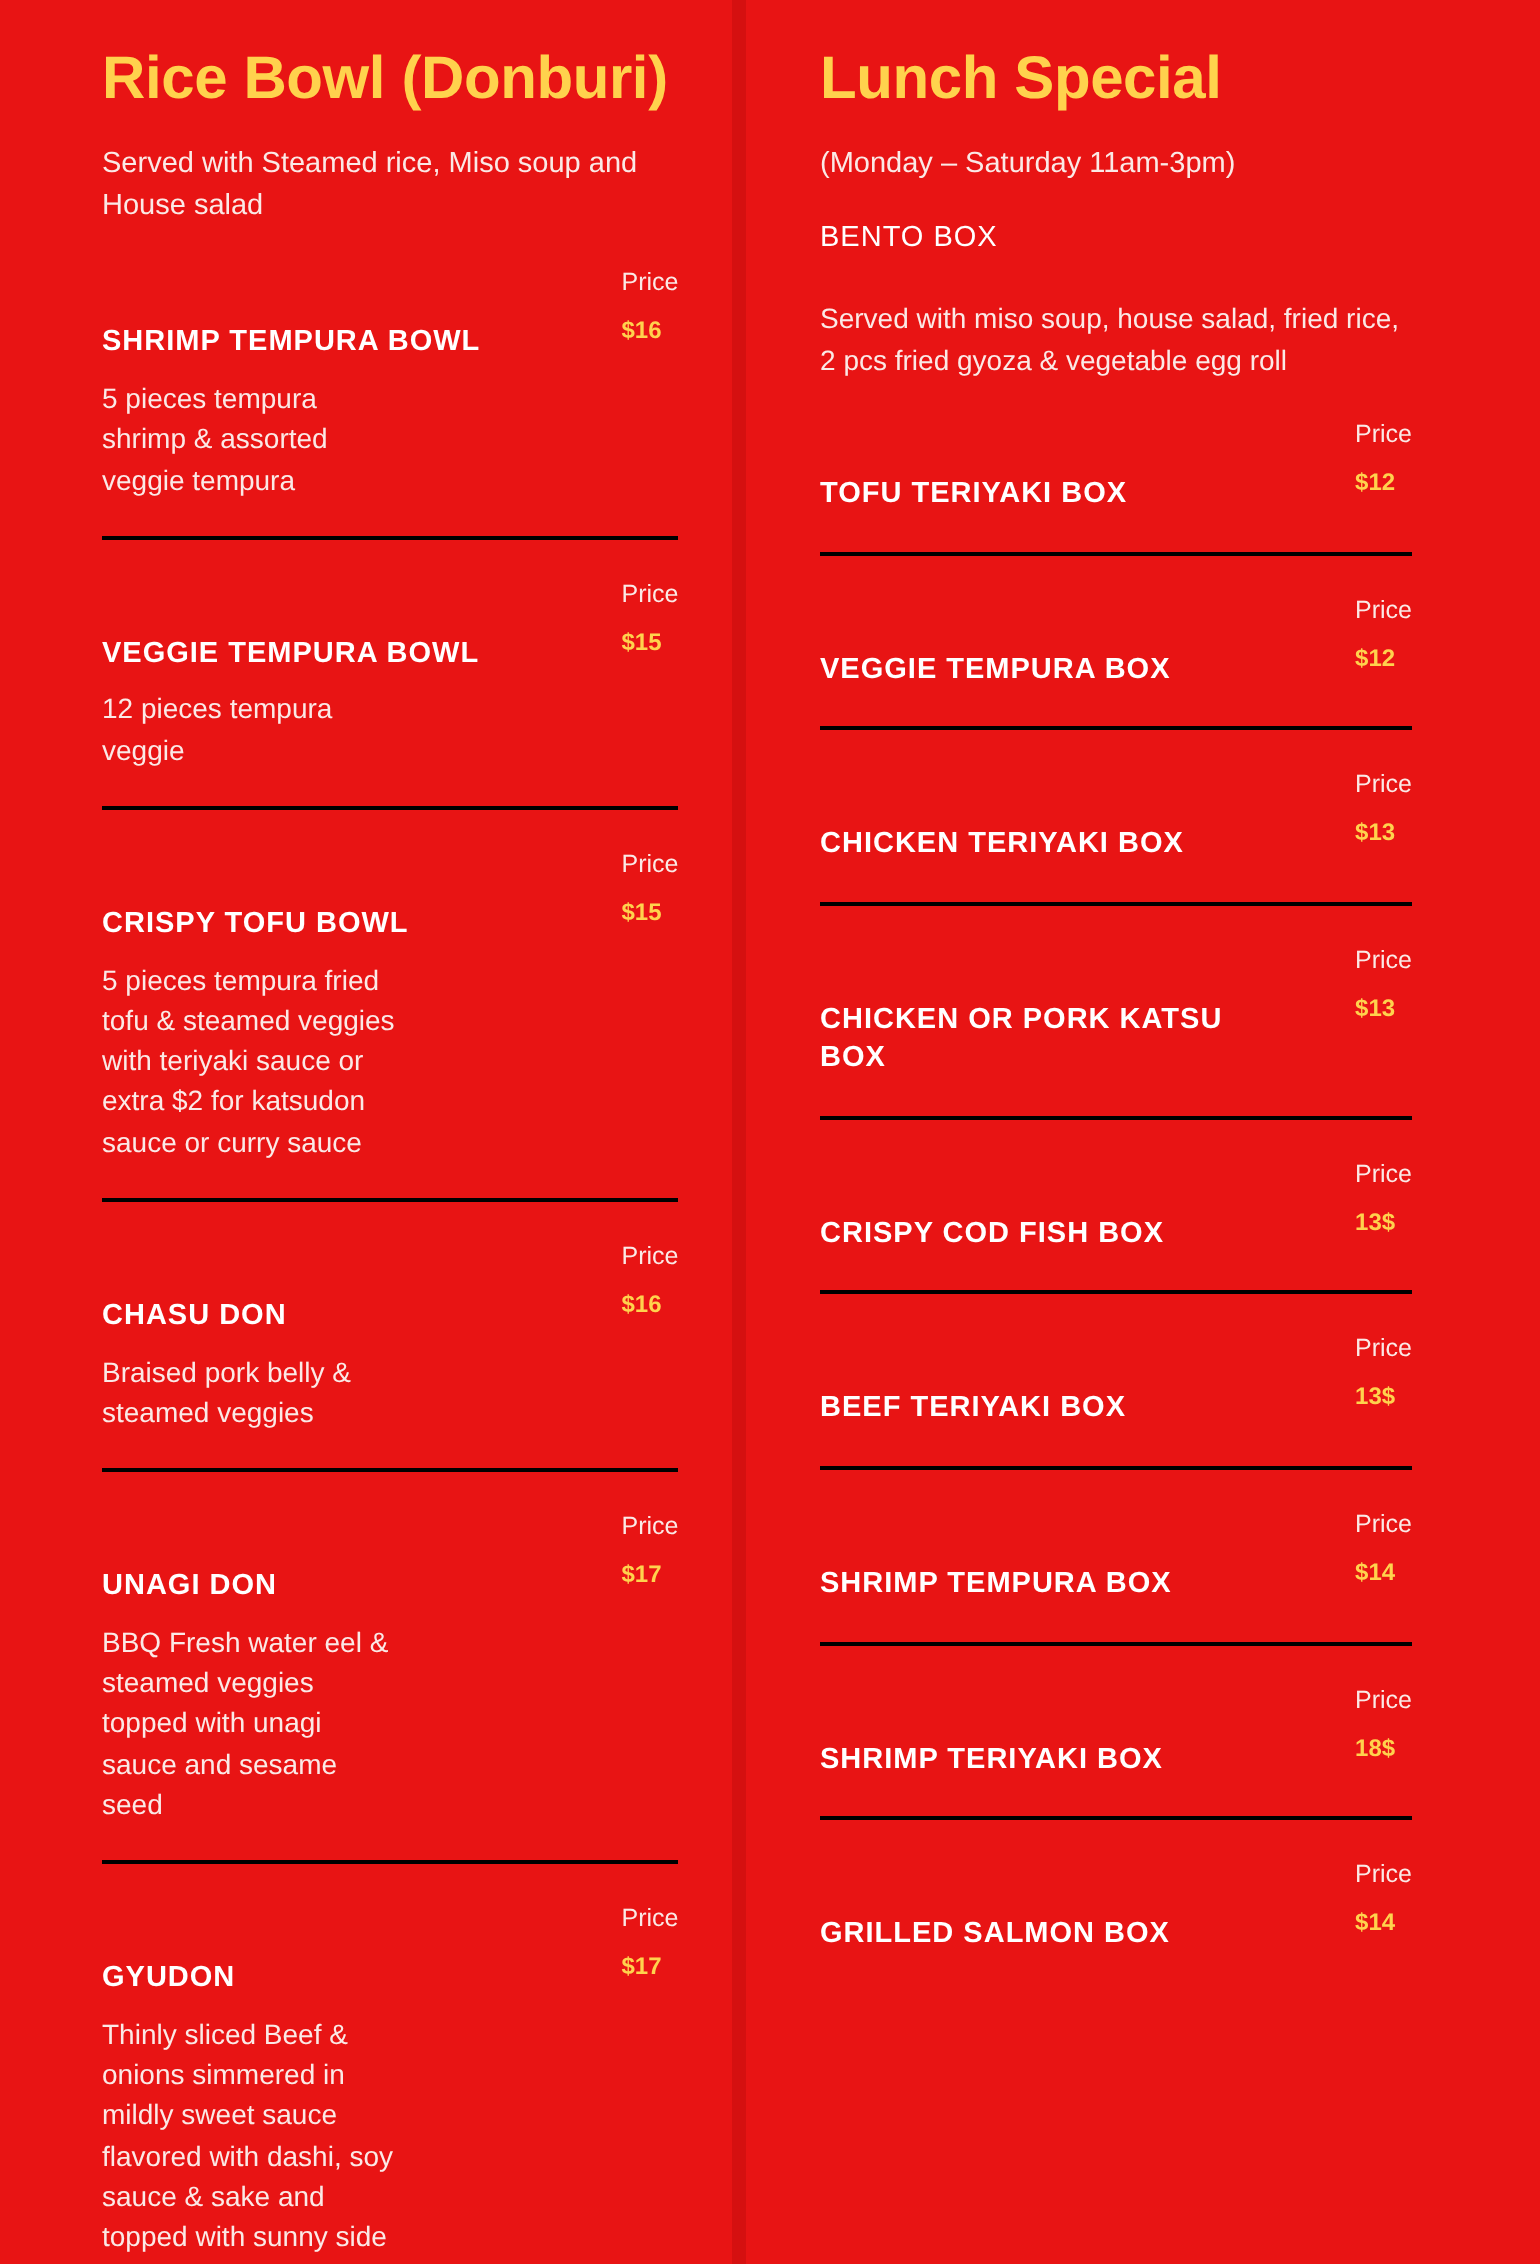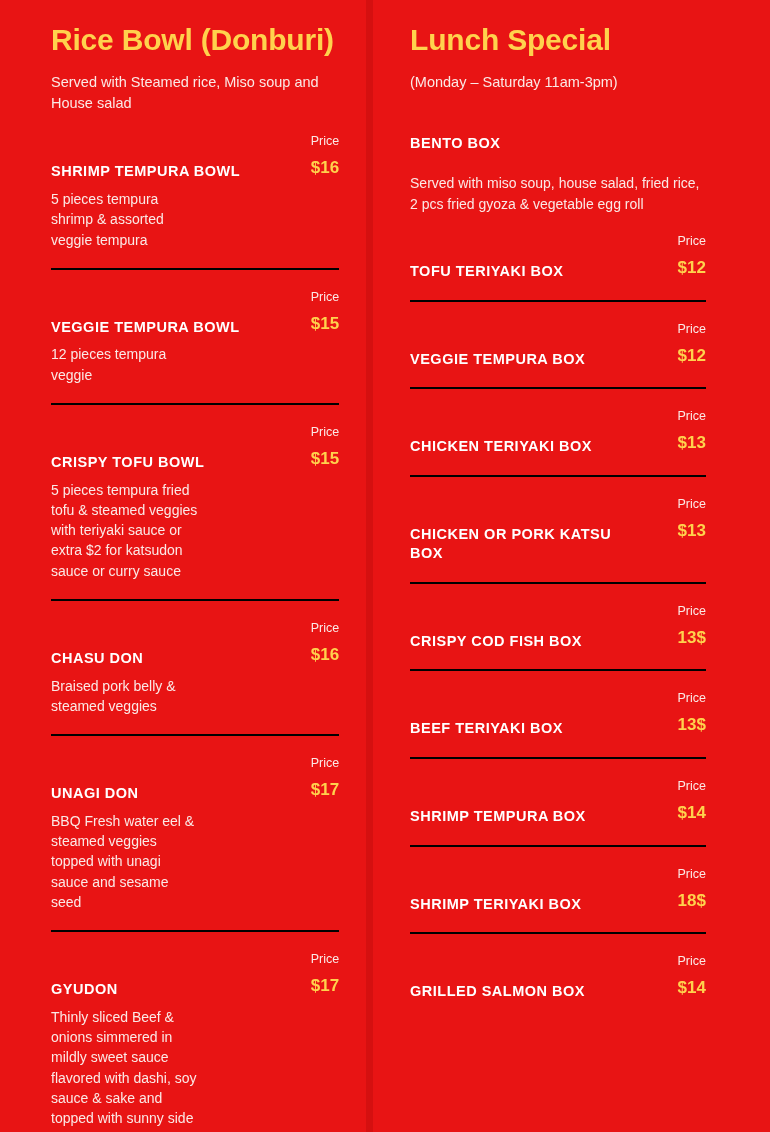--- a/index.html
+++ b/index.html
@@ -57,23 +57,23 @@
   .section-sub {
     color: #fbe9e6;
     font-size: 14.5px;
     line-height: 1.45;
     margin-top: 15px;
     font-weight: 400;
   }
   .group-title {
     color: #ffffff;
     font-size: 14.5px;
-    font-weight: bold;
+    font-weight: normal;
     letter-spacing: 0.5px;
-    margin-top: 42px;
+    margin-top: 18px;
   }
   .group-desc {
     color: #fbe9e6;
     font-size: 14px;
     line-height: 1.45;
     margin-top: 22px;
   }
   .item {
     position: relative;
     padding-top: 20px;
@@ -103,21 +103,21 @@
     padding-left: 10px;
   }
   .price-label {
     color: #fbe9e6;
     font-size: 12.5px;
     line-height: 1.2;
     font-weight: 400;
   }
   .price-value {
     color: #ffd24d;
-    font-size: 17px;
+    font-size: 12px;
     font-weight: bold;
     margin-top: 9px;
   }
   .item-desc {
     color: #fbe9e6;
     font-size: 14px;
     line-height: 1.45;
     margin-top: 7px;
     max-width: 150px;
   }

